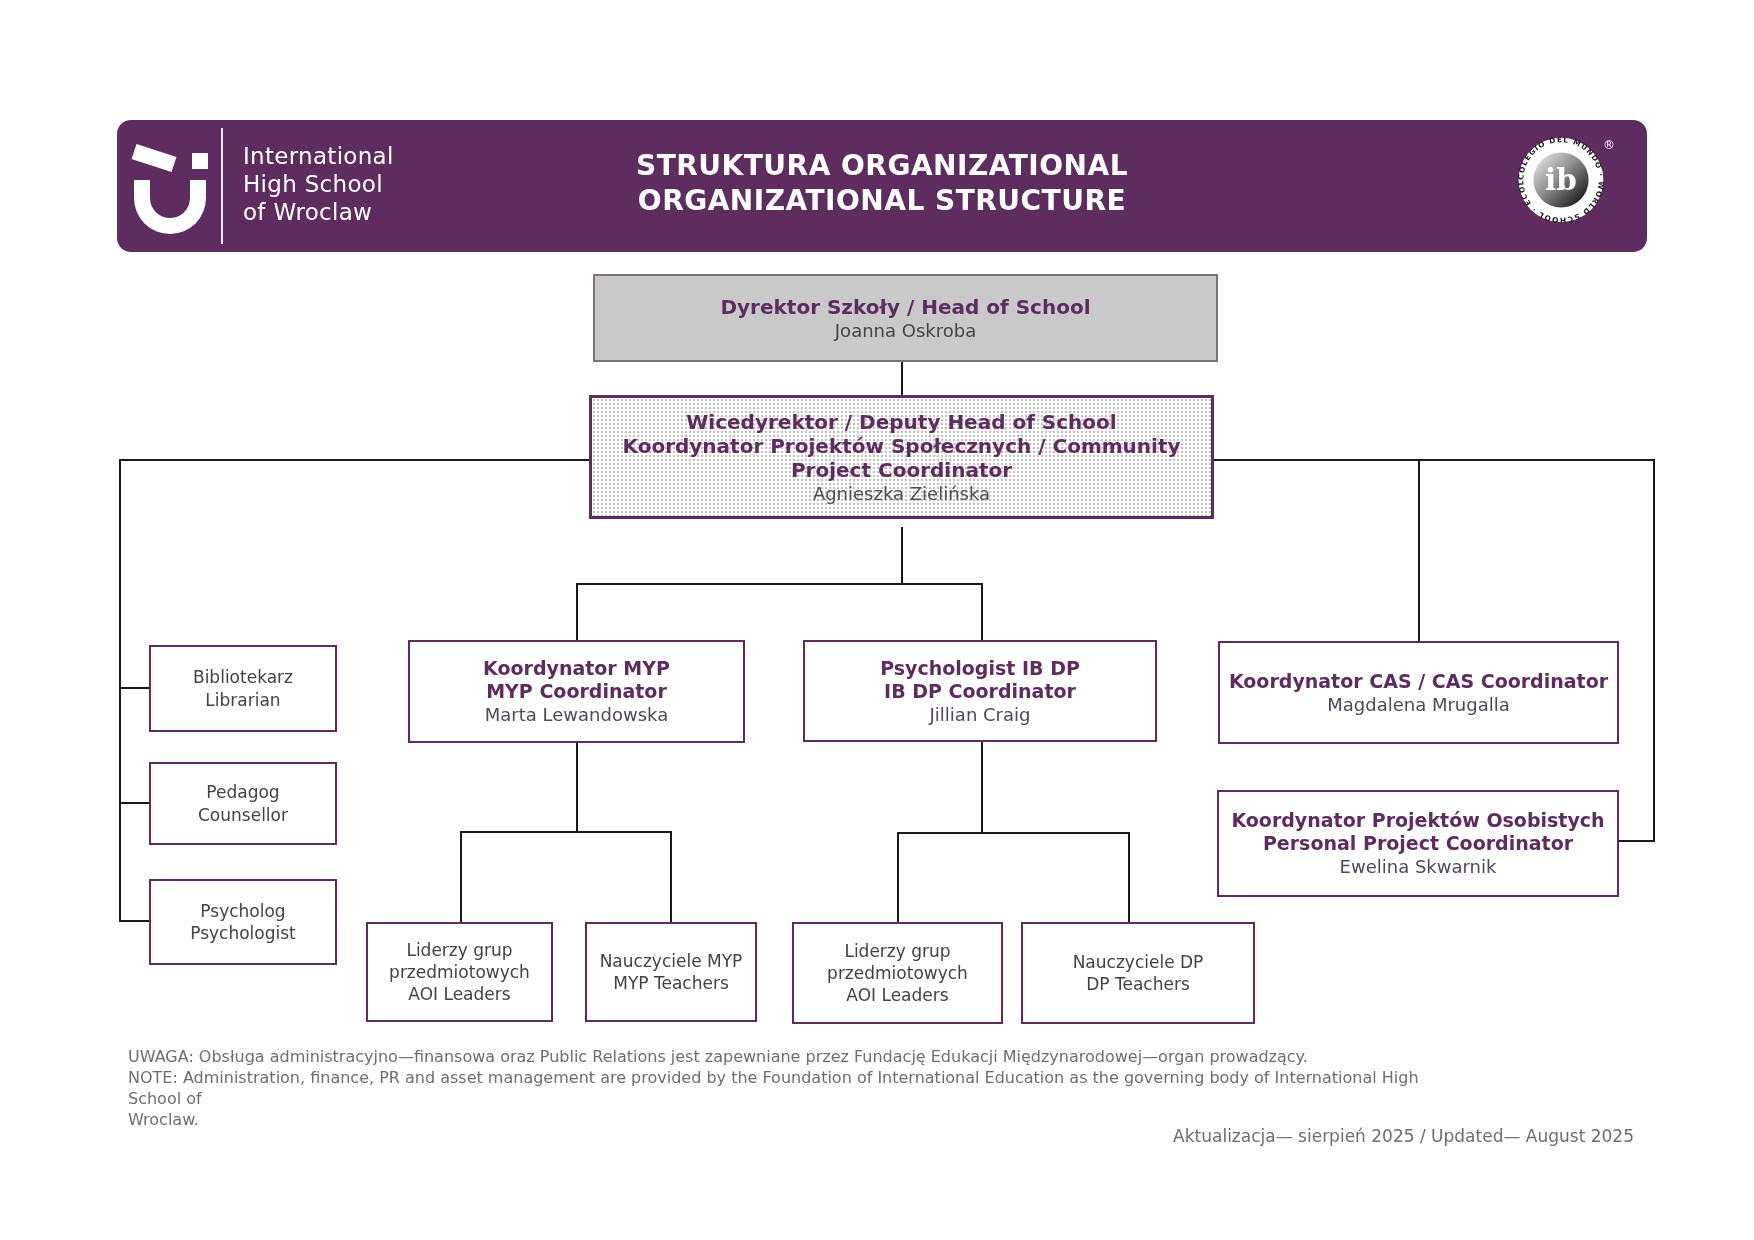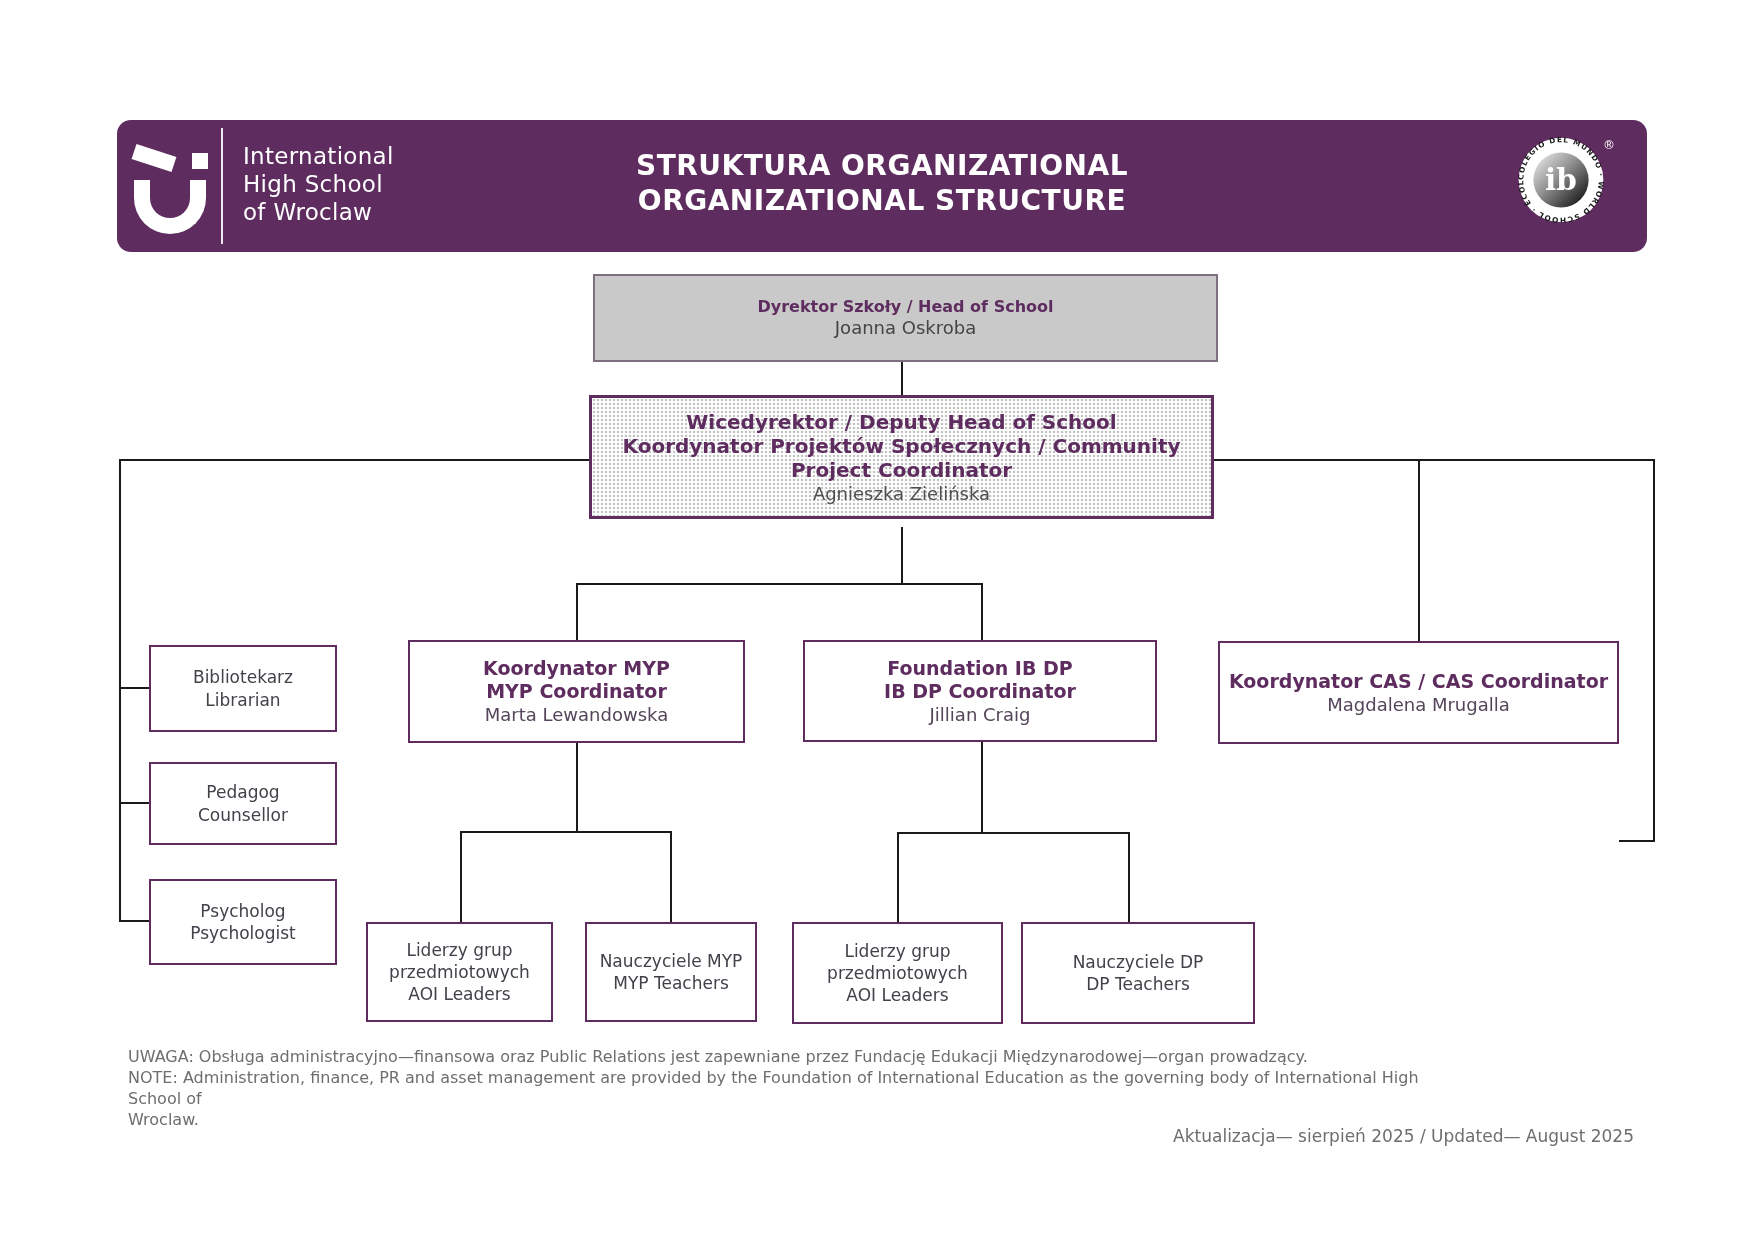--- a/index.html
+++ b/index.html
@@ -19,21 +19,21 @@
               font-size:28px;line-height:35px;letter-spacing:.5px;}
   .ibbadge{position:absolute;right:40px;top:14px;}
   .regmark{position:absolute;right:32px;top:18px;color:#fff;font-size:12px;}
 
   
   .box{position:absolute;box-sizing:border-box;background:#fff;border:2px solid #5E2C5F;
        display:flex;flex-direction:column;justify-content:center;align-items:center;text-align:center;padding:4px;}
   .box .t{font-weight:bold;color:#5E2C5F;font-size:19px;line-height:1.2;white-space:nowrap;}
   .box .n{color:#55455a;font-size:18px;line-height:1.2;margin-top:1px;white-space:nowrap;}
   .head{background:#c9c9c9;border-color:#7d6f7d;}
-  .head .t{font-size:16px;}
+  .head .t{font-size:20px;}
   .head .n{color:#454545;}
   .deputy{border-width:3px;background-color:#fbfbfb;
           background-image:radial-gradient(#c0c0c0 1px,rgba(0,0,0,0) 1.1px);background-size:4px 4px;}
   .deputy .t{font-size:20px;}
   .deputy .n{color:#4f4f4f;}
   .plainbox .p{color:#42424a;font-size:17px;line-height:1.3;white-space:nowrap;}
 
   
   .line{position:absolute;background:#1a1a1a;}
 
@@ -120,30 +120,35 @@
     <div class="n">Agnieszka Zielińska</div>
   </div>
 
   <div class="box" style="left:408px;top:640px;width:337px;height:103px">
     <div class="t">Koordynator MYP</div>
     <div class="t">MYP Coordinator</div>
     <div class="n">Marta Lewandowska</div>
   </div>
 
   <div class="box" style="left:803px;top:640px;width:354px;height:102px">
-    <div class="t">Foundation IB DP</div>
+    <div class="t">Psychologist IB DP</div>
     <div class="t">IB DP Coordinator</div>
     <div class="n">Jillian Craig</div>
   </div>
 
   <div class="box" style="left:1218px;top:641px;width:401px;height:103px">
     <div class="t">Koordynator CAS / CAS Coordinator</div>
     <div class="n">Magdalena Mrugalla</div>
   </div>
 
+  <div class="box" style="left:1217px;top:790px;width:402px;height:107px">
+    <div class="t">Koordynator Projektów Osobistych</div>
+    <div class="t">Personal Project Coordinator</div>
+    <div class="n">Ewelina Skwarnik</div>
+  </div>
 
   <div class="box plainbox" style="left:149px;top:645px;width:188px;height:87px">
     <div class="p">Bibliotekarz</div>
     <div class="p">Librarian</div>
   </div>
 
   <div class="box plainbox" style="left:149px;top:762px;width:188px;height:83px">
     <div class="p">Pedagog</div>
     <div class="p">Counsellor</div>
   </div>

